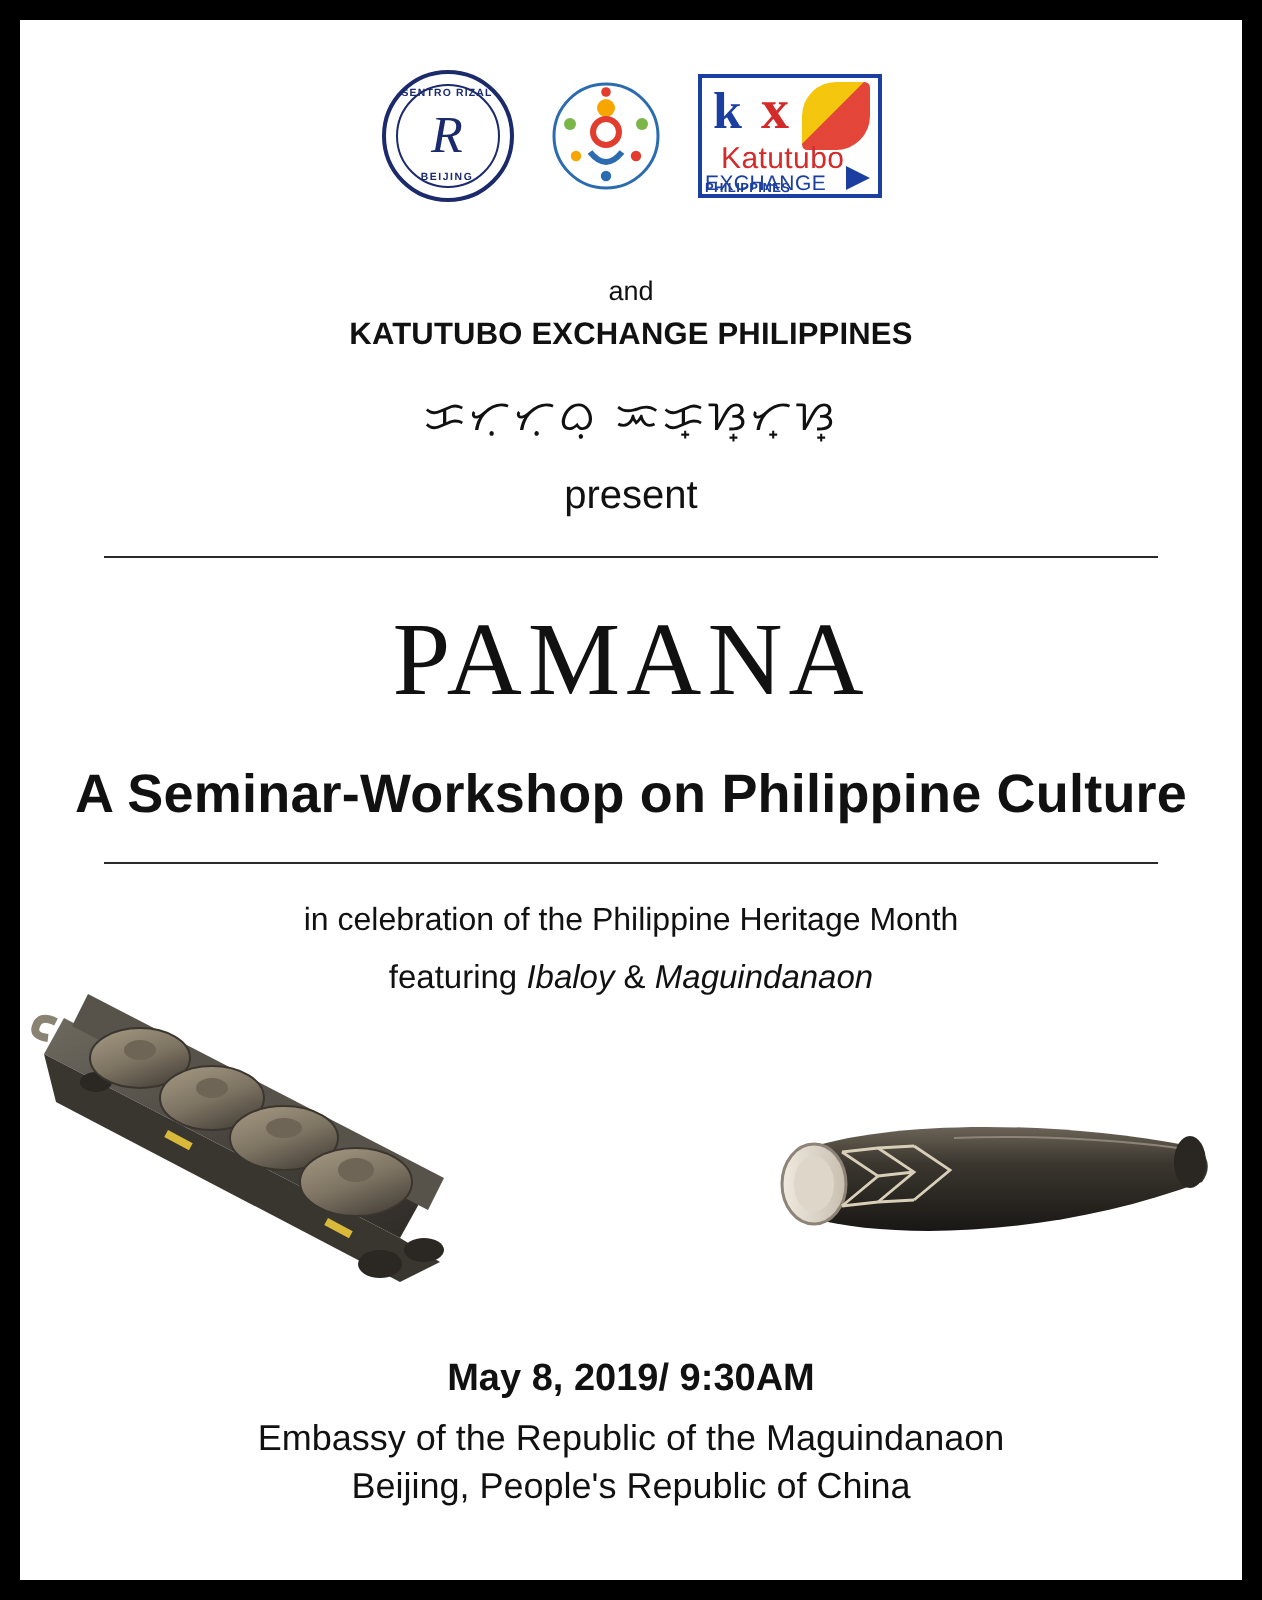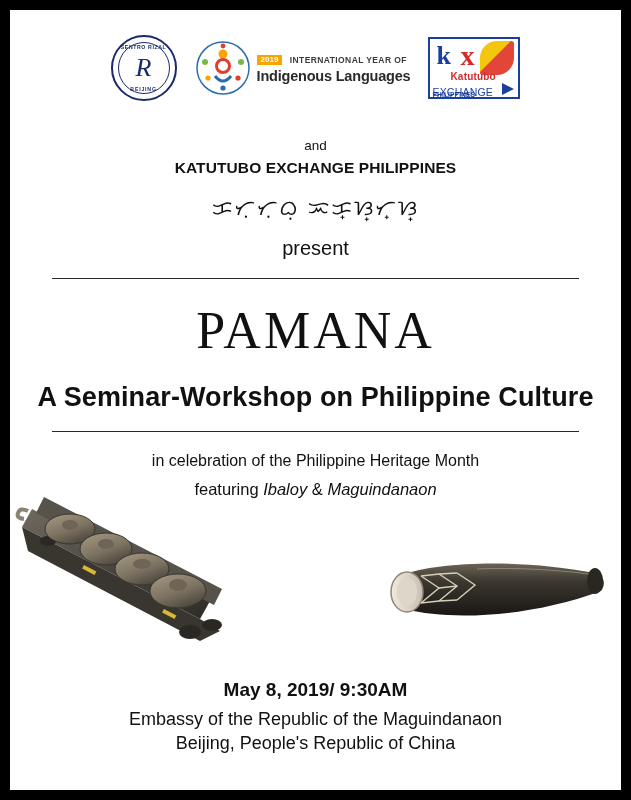--- a/index.html
+++ b/index.html
@@ -144,24 +144,24 @@
     position: absolute;
     left: 30px; top: 3px;
     font-family: "Liberation Serif", serif;
     font-weight: bold;
     font-size: 28px;
     color: #d42a2a;
     line-height: 1;
   }
   .kx .kx-band1 {
     position: absolute;
-    left: 20px; top: 32px;
+    left: 10px; top: 32px;
     width: 86px;
-    font-size: 10px;
-    font-weight: bold;
+    font-size: 15px;
+    font-weight: normal;
     color: #d42a2a;
     letter-spacing: 0.2px;
   }
   .kx .kx-band2 {
     position: absolute;
     left: 2px; top: 47px;
     width: 86px;
     font-size: 10.5px;
     font-weight: normal;
     color: #1a3fa0;
@@ -323,27 +323,20 @@
           <circle cx="28" cy="14" r="4.5" fill="#f7a600"></circle>
           <circle cx="28" cy="26" r="6.5" fill="none" stroke="#e23c2e" stroke-width="3"></circle>
           <path d="M20 36 q8 10 16 0" fill="none" stroke="#2b6cb0" stroke-width="3"></path>
           <circle cx="10" cy="22" r="3" fill="#7ab648"></circle>
           <circle cx="46" cy="22" r="3" fill="#7ab648"></circle>
           <circle cx="13" cy="38" r="2.6" fill="#f7a600"></circle>
           <circle cx="43" cy="38" r="2.6" fill="#e23c2e"></circle>
           <circle cx="28" cy="48" r="2.6" fill="#2b6cb0"></circle>
           <circle cx="28" cy="6" r="2.4" fill="#e23c2e"></circle>
         </svg>
-      </div>
-      <div class="iyil-text">
-        <div>
-          <span class="iyil-year">2019</span>
-          <span class="iyil-sub">INTERNATIONAL YEAR OF</span>
-        </div>
-        <div class="iyil-main">Indigenous Languages</div>
       </div>
     </div>
 
     <div class="logo">
       <div class="kx">
         <div class="kx-swoosh"></div>
         <div class="kx-k">k</div>
         <div class="kx-x">x</div>
         <div class="kx-band1">Katutubo</div>
         <div class="kx-band2">EXCHANGE</div>

